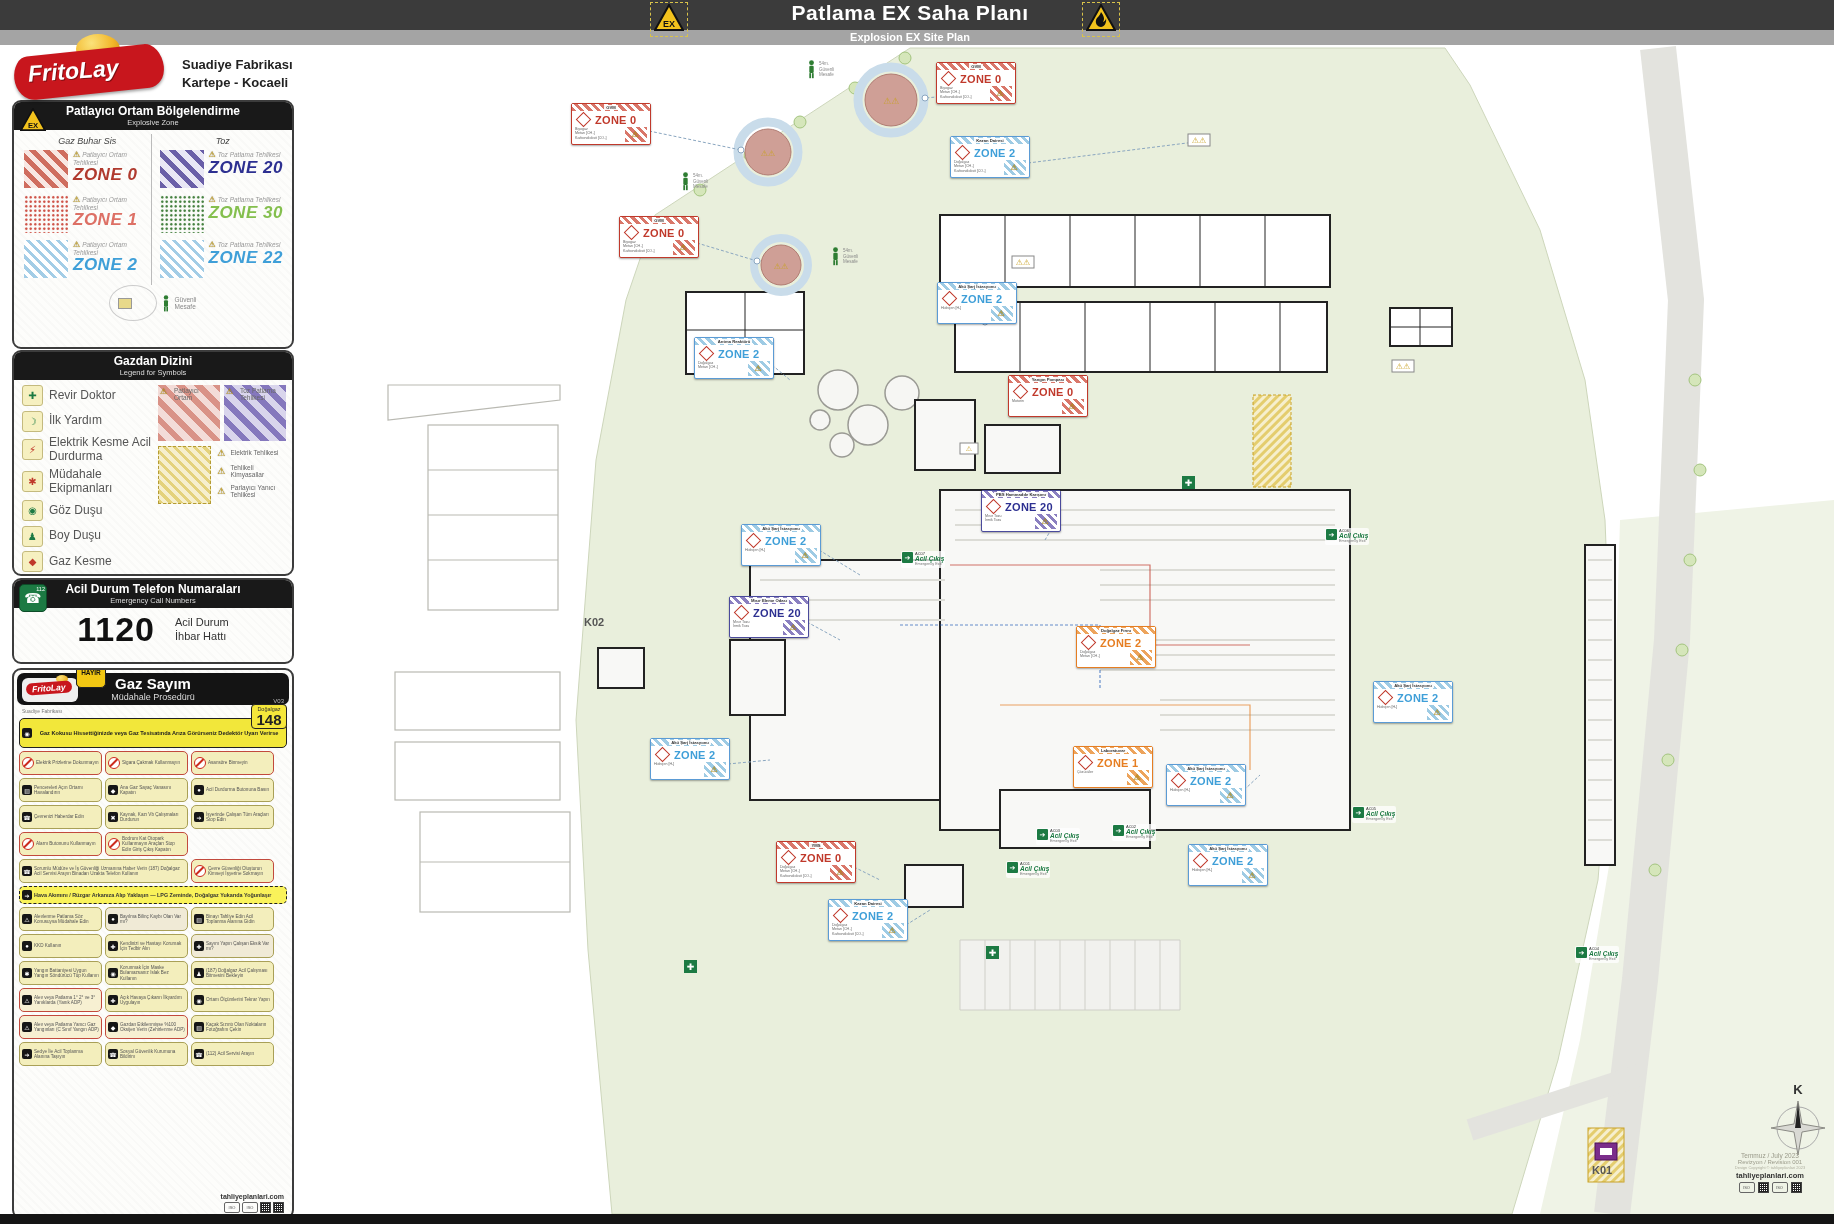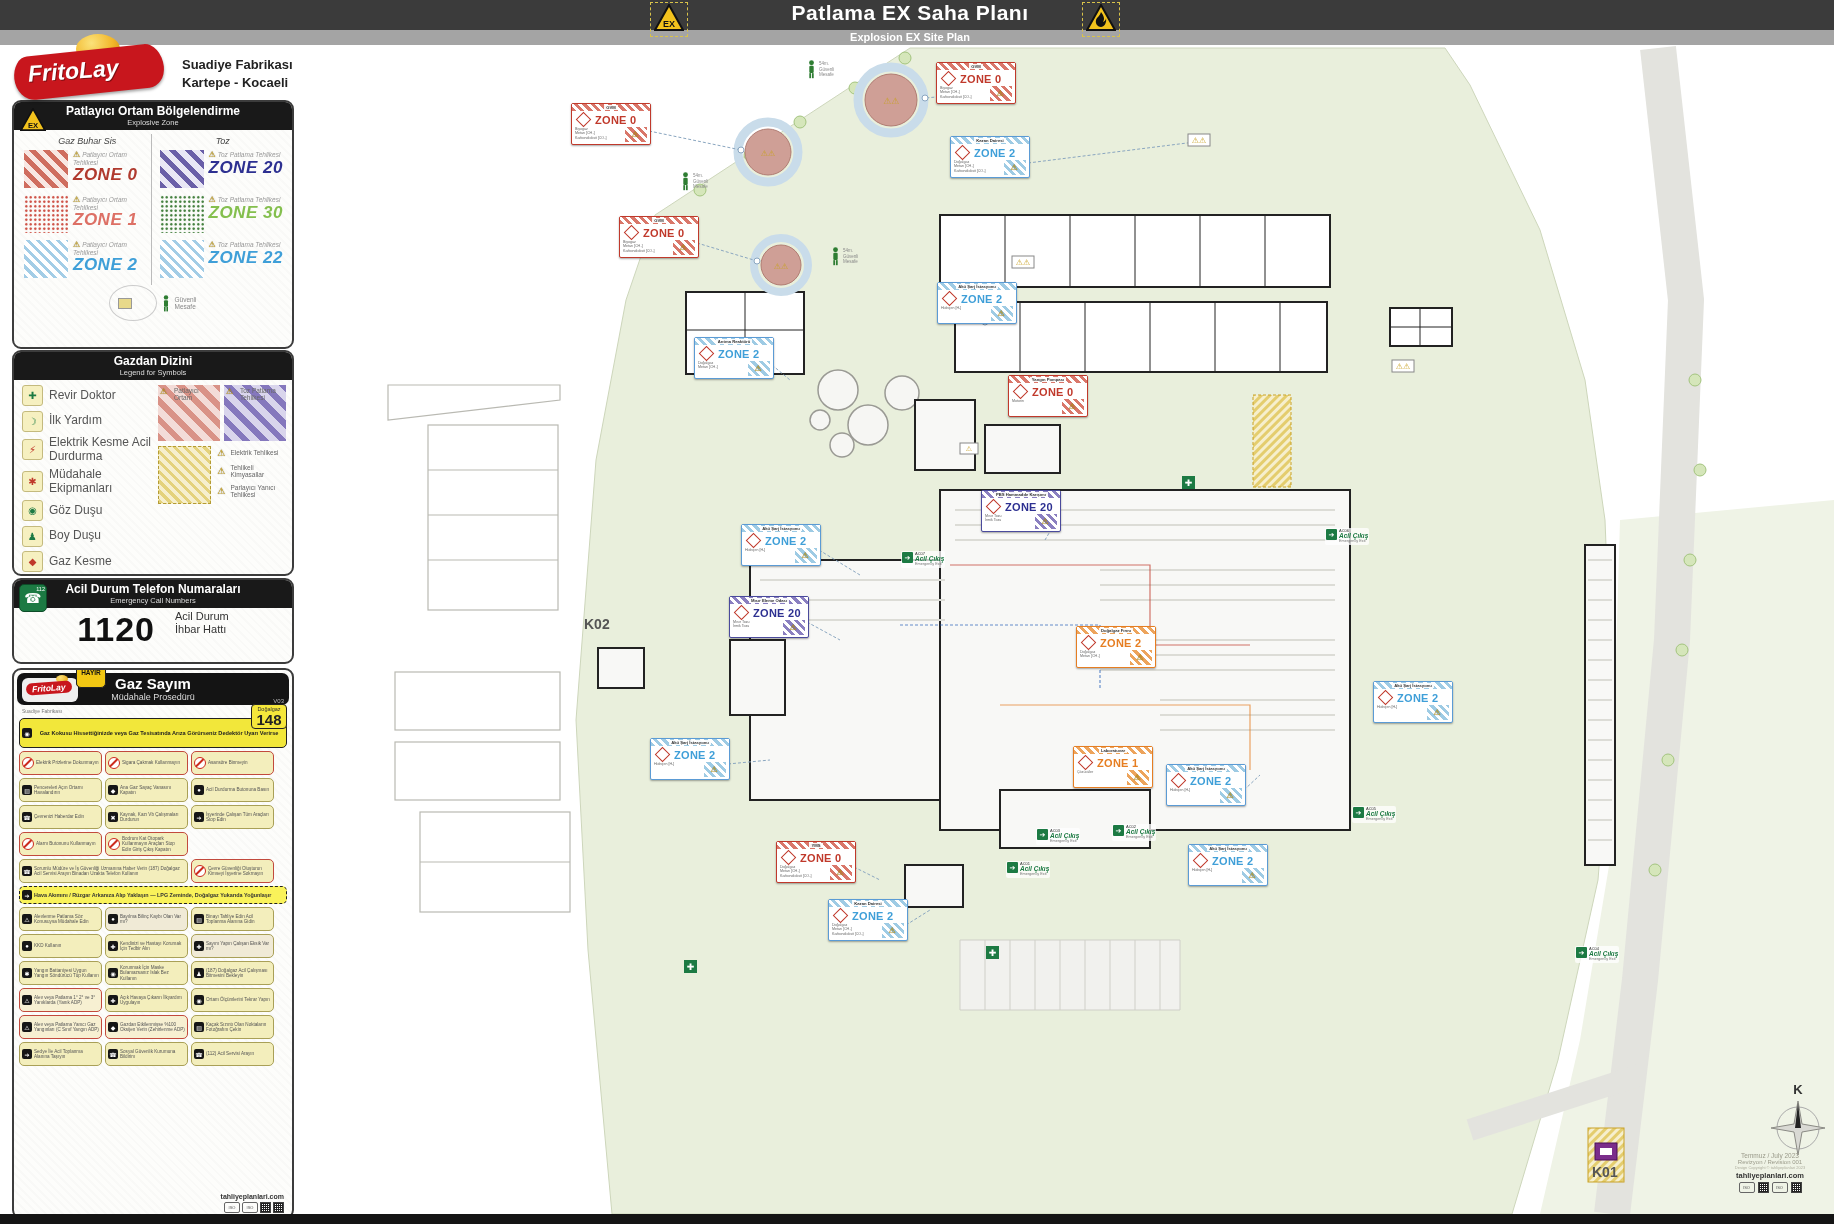--- a/index.html
+++ b/index.html
@@ -70,21 +70,21 @@
   .patch-yellow{width:62px;height:56px;background:repeating-linear-gradient(45deg,#e4d27c 0 3px,#f6efcd 3px 7px);
                 border:1px dashed #b49b34;margin-top:5px;}
   .patch .p-lbl{position:absolute;left:16px;top:2px;font-size:6.5px;color:#666;width:44px;}
   .patch .tri{position:absolute;left:2px;top:2px;}
   .haz-list{margin-top:6px;}
   .haz-item{display:flex;align-items:center;margin-bottom:6px;}
   .haz-item .hz-ico{width:11px;height:11px;margin-right:4px;flex:none;display:flex;align-items:center;justify-content:center;font-size:9px;}
   .haz-item .hz-lbl{font-size:6.5px;color:#666;}
   
   #p-emg{top:578px;height:82px;}
-  .emg-body{display:flex;align-items:flex-start;justify-content:center;padding-top:2px;gap:12px;}
+  .emg-body{display:flex;align-items:center;justify-content:center;padding-top:2px;gap:12px;}
   .emg-num{font-size:34px;font-weight:bold;color:#111;letter-spacing:1px;margin-right:8px;}
   .emg-lbl{font-size:11px;color:#333;line-height:1.2;}
   .ph-badge{position:absolute;left:5px;top:4px;width:26px;height:26px;background:#1c7a43;border:1px solid #0d4c28;
             border-radius:5px;color:#fff;display:flex;align-items:center;justify-content:center;font-size:14px;z-index:3;}
   .ph-badge i{position:absolute;right:1px;top:1px;font-style:normal;font-size:5.5px;}
   
   #p-proc{top:668px;height:547px;}
   .proc-hdr{background:#141414;border-radius:7px;margin:3px;padding:2px 0 3px;text-align:center;position:relative;}
   .proc-hdr .t{color:#fff;font-size:15px;font-weight:bold;display:block;}
   .proc-hdr .s{color:#ddd;font-size:9px;display:block;}
@@ -148,21 +148,21 @@
   .s-z1{border-color:#e67e22;} .s-z1 .sign-hdr{background:repeating-linear-gradient(45deg,#eda45c 0 3px,#fff 3px 6px);}
   .s-z1 .zone-txt{color:#e67e22;} .s-z1 .sign-patch{background:repeating-linear-gradient(45deg,#eda45c 0 3px,#fff 3px 6px);}
   .exit{position:absolute;display:flex;align-items:flex-start;z-index:11;background:rgba(255,255,255,.75);padding:1px;border-radius:2px;}
   .exit-ico{width:11px;height:11px;background:#1c7a43;color:#fff;font-size:7px;display:flex;align-items:center;
             justify-content:center;border-radius:1px;margin-right:2px;flex:none;}
   .exit-code{font-size:4px;color:#333;display:block;line-height:1;}
   .exit-name{font-size:6.5px;font-weight:bold;color:#1c7a43;display:block;line-height:1.05;font-style:italic;}
   .exit-sub{font-size:3.8px;color:#777;display:block;line-height:1;}
   .person{position:absolute;z-index:10;display:flex;align-items:center;}
   .person-lbl{font-size:4.5px;color:#8a8a8a;margin-left:2px;white-space:pre-line;line-height:1.2;}
-  .klabel{position:absolute;z-index:11;font-size:14px;font-weight:bold;color:#555;}
+  .klabel{position:absolute;z-index:11;font-size:11px;font-weight:bold;color:#555;}
   .compass{position:absolute;left:1766px;top:1082px;width:64px;text-align:center;z-index:11;}
   .compass .k{font-size:13px;color:#333;font-weight:bold;}
   .titleblock{position:absolute;left:1712px;top:1152px;width:116px;text-align:center;z-index:11;}
   .tb-l1{font-size:6.5px;color:#9a9a8a;display:block;}
   .tb-l2{font-size:6px;color:#9a9a8a;display:block;}
   .tb-l3{font-size:4px;color:#b0b0a0;display:block;}
   .tb-url{font-size:7.5px;font-weight:bold;color:#333;display:block;margin-top:1px;}
   .tb-badges{display:flex;justify-content:center;gap:3px;margin-top:2px;}
 </style>
 </head>

